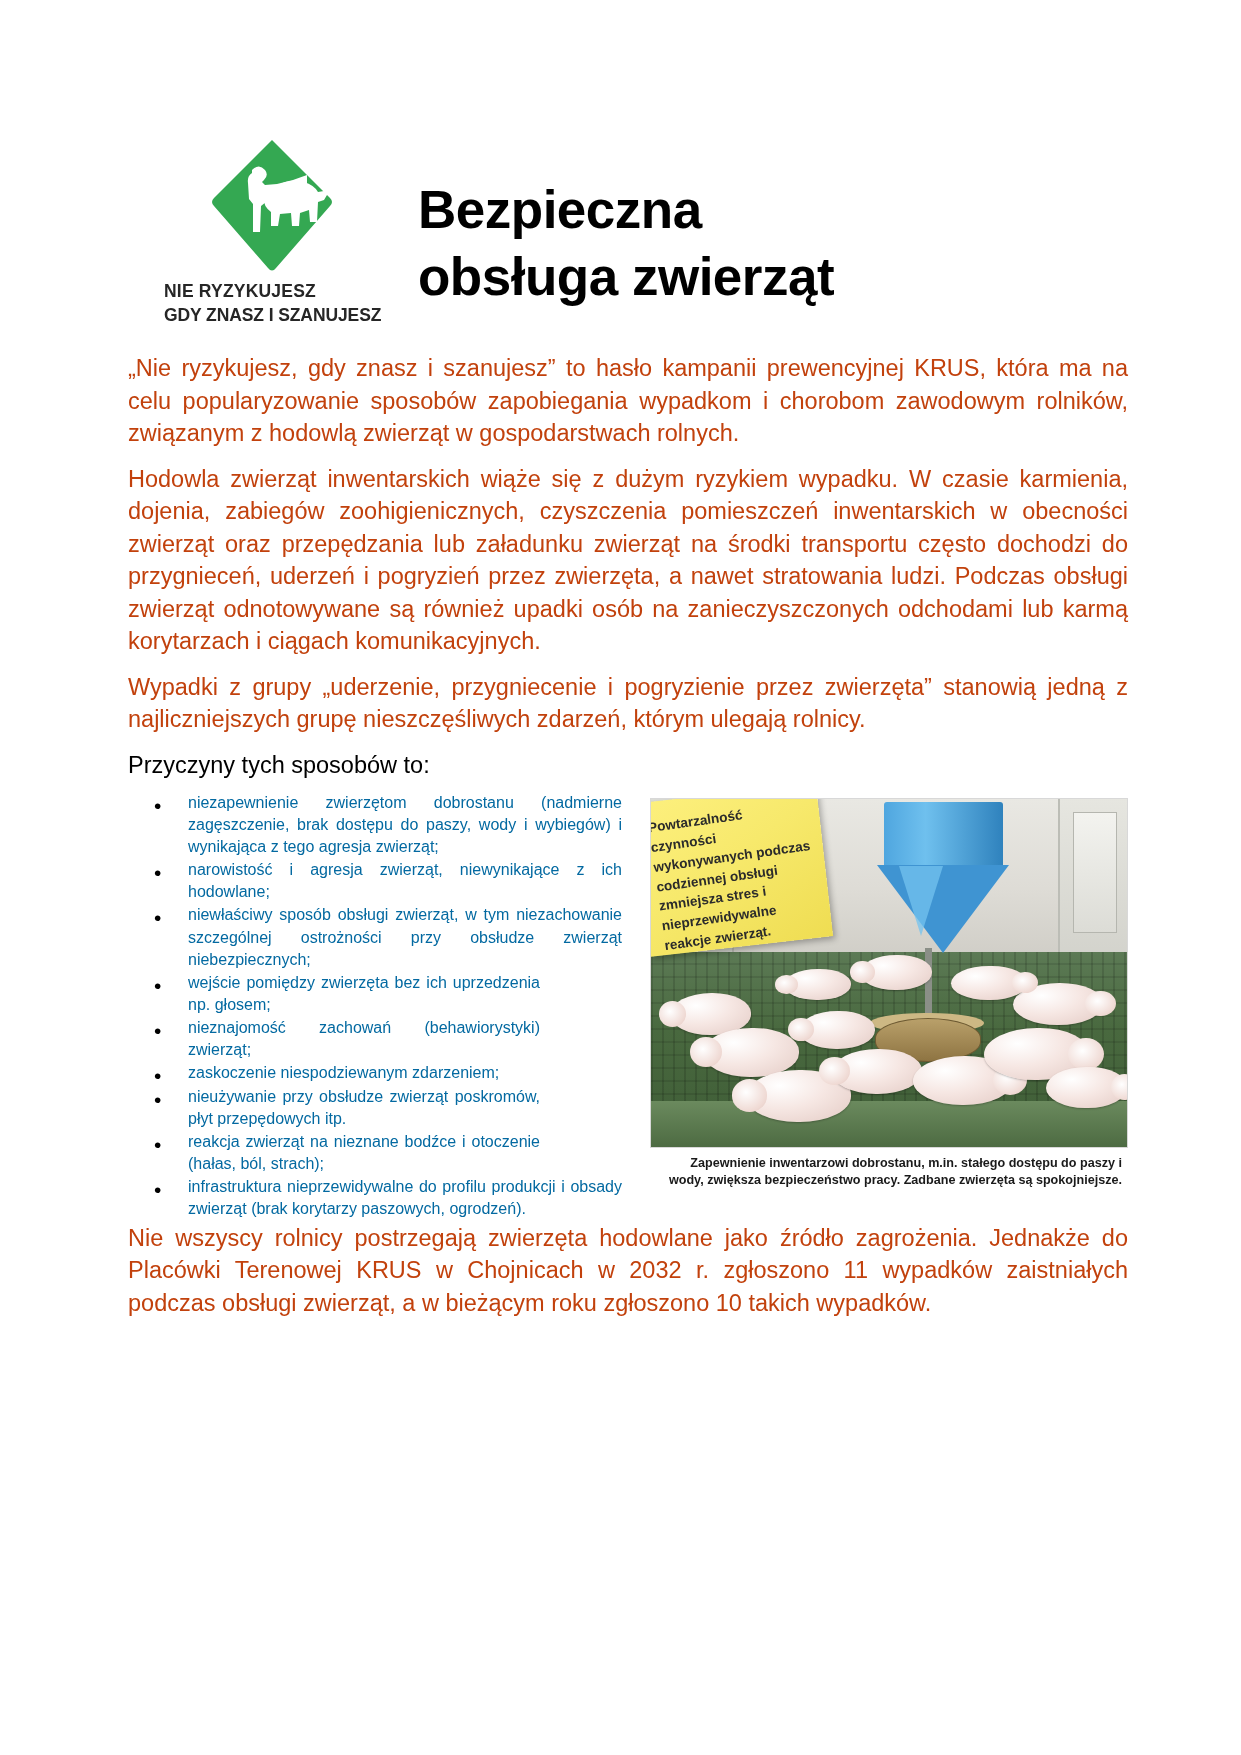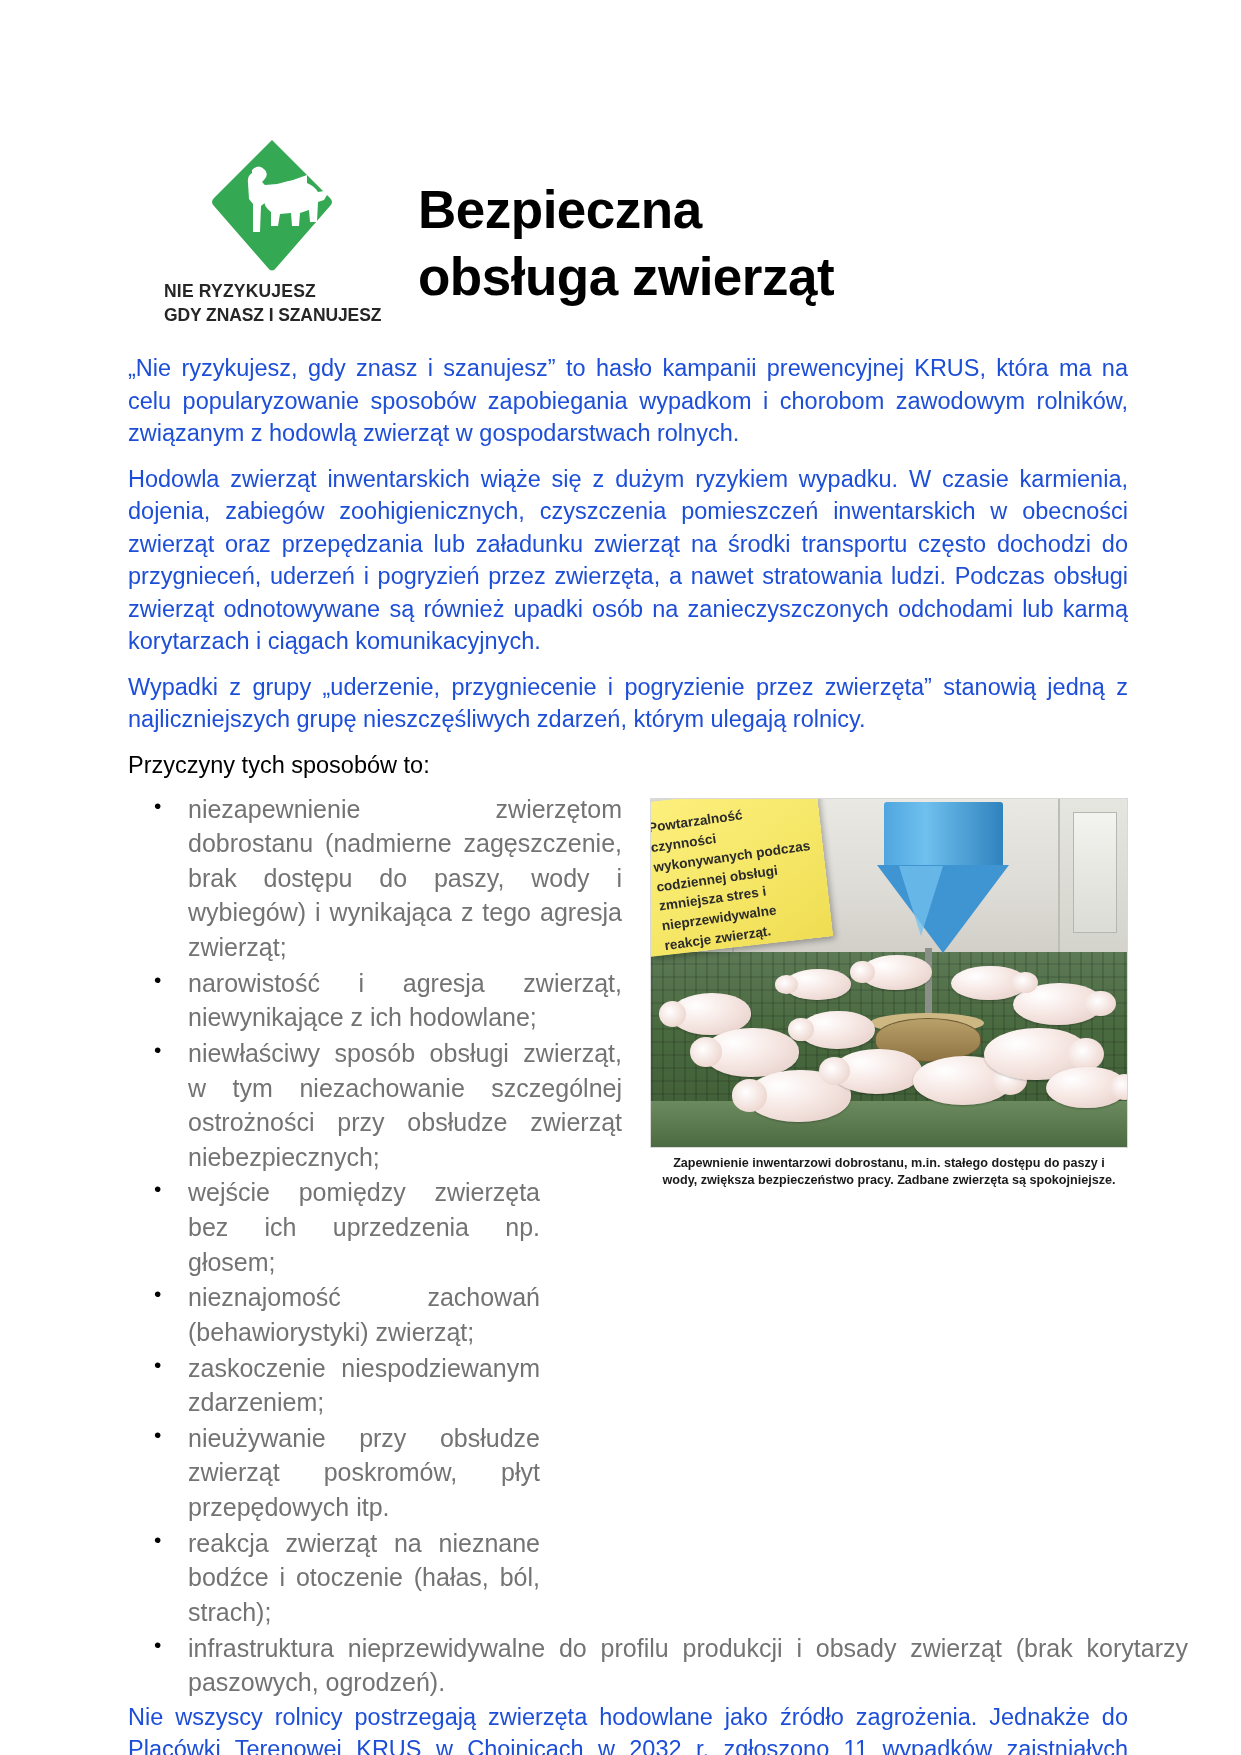--- a/index.html
+++ b/index.html
@@ -82,46 +82,46 @@
     top: 352px;
     width: 1000px;
   }
 
   p.para {
     margin: 0 0 13px 0;
     font-size: 23.5px;
     line-height: 1.385;
     text-align: justify;
     text-justify: inter-word;
-    color: #1d4ed8;
+    color: #c2410c;
   }
   p.para:last-child { margin-bottom: 0; }
 
   .lead-in {
     margin: 0 0 10px 0;
     font-size: 23.5px;
     line-height: 1.385;
     color: #000;
   }
 
   
   ul.causes {
     margin: 0;
     padding: 0 0 0 0;
     list-style: none;
   }
   ul.causes > li {
     position: relative;
     padding-left: 60px;
     margin-bottom: 1px;
-    font-size: 25px;
+    font-size: 16px;
     line-height: 1.385;
     text-align: justify;
     text-justify: inter-word;
-    color: #737373;
+    color: #0369a1;
   }
   ul.causes > li::before {
     content: "\2022";
     position: absolute;
     left: 26px;
     top: -1px;
     font-size: 21px;
     line-height: 1.45;
     color: #000;
   }
@@ -269,21 +269,21 @@
   .photo-caption {
     width: 478px;
     box-sizing: border-box;
     padding: 7px 6px 8px 6px;
     background: #ffffff;
     font-family: "Liberation Sans", sans-serif;
     font-weight: bold;
     font-size: 12.6px;
     line-height: 1.42;
     color: #1a1a1a;
-    text-align: center;
+    text-align: right;
   }
 
   
   .sticky {
     position: absolute;
     left: -10px;
     top: -6px;
     width: 184px;
     height: 154px;
     background: linear-gradient(150deg,#fdf07e 0%, #f7e96c 45%, #efdd52 100%);

